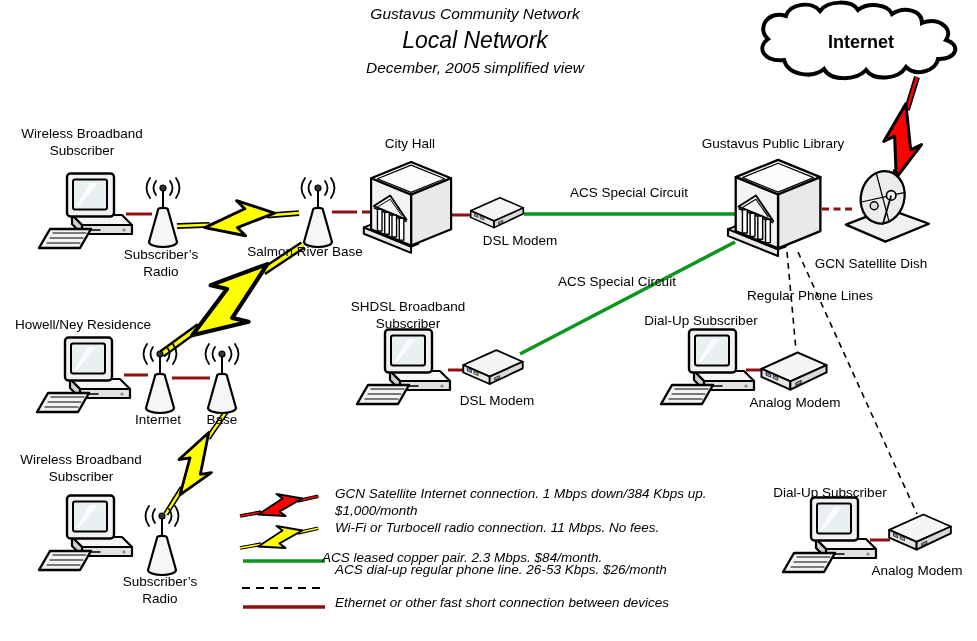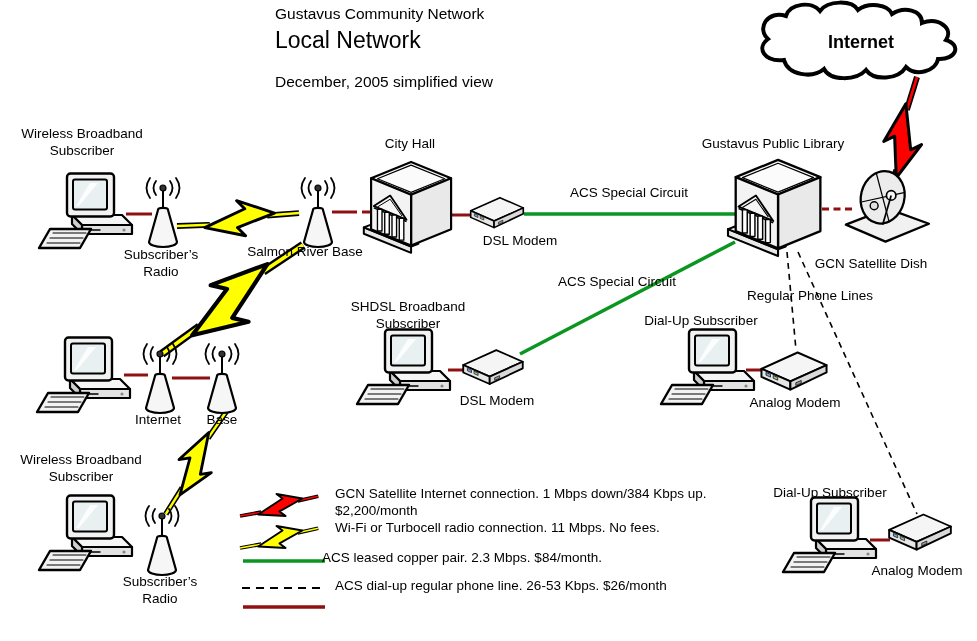--- a/index.html
+++ b/index.html
@@ -1,24 +1,24 @@
 <!DOCTYPE html>
 <html><head>
 <meta charset="utf-8">
 <style>
   html,body{margin:0;padding:0;background:#fff;}
   .canvas{position:relative;width:977px;height:641px;background:#fff;
           font-family:"Liberation Sans",sans-serif;overflow:hidden;color:#000;}
   svg.dev{position:absolute;overflow:visible;}
   .lbl{position:absolute;text-align:center;font-size:13.5px;line-height:16.5px;color:#000;}
-  .title-block{position:absolute;left:275px;top:4px;width:400px;}
+  .title-block{position:absolute;left:275px;top:4px;width:400px;text-align:center;font-style:italic;}
   .title-super{font-size:15.5px;line-height:20px;}
   .title-main{font-size:23px;line-height:32px;}
-  .title-sub{font-size:15.5px;line-height:20px;margin-top:16px;}
-  .legend-text{position:absolute;font-size:13.5px;line-height:17px;white-space:nowrap;}
+  .title-sub{font-size:15.5px;line-height:20px;margin-top:2px;}
+  .legend-text{position:absolute;font-size:13.5px;line-height:17px;white-space:nowrap;font-style:italic;}
   text.cloud-label{font-family:"Liberation Sans",sans-serif;font-weight:bold;font-size:18px;}
 </style>
 </head>
 <body>
 
 <div class="canvas">
 
   <svg class="dev" style="left:0;top:0" width="977" height="641" viewBox="0 0 977 641">
     <defs>
       <g id="g-bolt">
@@ -179,47 +179,49 @@
   <div class="lbl" style="left:683px;top:136px;width:180px">Gustavus Public Library</div>
   <div class="lbl" style="left:549px;top:185px;width:160px">ACS Special Circuit</div>
   <div class="lbl" style="left:106px;top:247px;width:110px">Subscriber’s Radio</div>
   <div class="lbl" style="left:230px;top:244px;width:150px">Salmon River Base</div>
   <div class="lbl" style="left:470px;top:233px;width:100px">DSL Modem</div>
   <div class="lbl" style="left:801px;top:256px;width:140px">GCN Satellite Dish</div>
   <div class="lbl" style="left:537px;top:274px;width:160px">ACS Special Circuit</div>
   <div class="lbl" style="left:333px;top:299px;width:150px">SHDSL Broadband Subscriber</div>
   <div class="lbl" style="left:730px;top:288px;width:160px">Regular Phone Lines</div>
   <div class="lbl" style="left:631px;top:313px;width:140px">Dial-Up Subscriber</div>
+  <div class="lbl" style="left:0px;top:317px;width:166px">Howell/Ney Residence</div>
   <div class="lbl" style="left:447px;top:393px;width:100px">DSL Modem</div>
   <div class="lbl" style="left:735px;top:395px;width:120px">Analog Modem</div>
   <div class="lbl" style="left:118px;top:412px;width:80px">Internet</div>
   <div class="lbl" style="left:192px;top:412px;width:60px">Base</div>
   <div class="lbl" style="left:1px;top:452px;width:160px">Wireless Broadband Subscriber</div>
   <div class="lbl" style="left:760px;top:485px;width:140px">Dial-Up Subscriber</div>
   <div class="lbl" style="left:858px;top:563px;width:118px">Analog Modem</div>
   <div class="lbl" style="left:105px;top:574px;width:110px">Subscriber’s Radio</div>
 
   <svg class="dev" style="left:238px;top:486px" width="84" height="34" viewBox="0 0 84 34">
     <use href="#g-bolt" style="color:#ff0000" transform="translate(2,30) scale(0.76)"></use>
   </svg>
   <div class="legend-text" style="left:335px;top:485px">GCN Satellite Internet connection. 1 Mbps down/384 Kbps up.</div>
-  <div class="legend-text" style="left:335px;top:502px">$2,200/month</div>
+  <div class="legend-text" style="left:335px;top:502px">$1,000/month</div>
 
   <svg class="dev" style="left:238px;top:518px" width="84" height="34" viewBox="0 0 84 34">
     <use href="#g-bolt" style="color:#ffff00" transform="translate(2,30) scale(0.76)"></use>
   </svg>
   <div class="legend-text" style="left:335px;top:519px">Wi-Fi or Turbocell radio connection. 11 Mbps. No fees.</div>
 
   <svg class="dev" style="left:240px;top:556px" width="88" height="10" viewBox="0 0 88 10">
     <line x1="3" y1="5" x2="85" y2="5" stroke="#0a9620" stroke-width="3.5"></line>
   </svg>
   <div class="legend-text" style="left:322px;top:549px">ACS leased copper pair. 2.3 Mbps. $84/month.</div>
 
   <svg class="dev" style="left:240px;top:583px" width="88" height="10" viewBox="0 0 88 10">
     <line x1="2" y1="5" x2="86" y2="5" stroke="#000" stroke-width="2" stroke-dasharray="8 6"></line>
   </svg>
-  <div class="legend-text" style="left:335px;top:577px">ACS dial-up regular phone line. 26-53 Kbps. $26/month</div>
+  <div class="legend-text" style="left:335px;top:561px">ACS dial-up regular phone line. 26-53 Kbps. $26/month</div>
 
   <svg class="dev" style="left:240px;top:602px" width="88" height="10" viewBox="0 0 88 10">
     <line x1="3" y1="5" x2="85" y2="5" stroke="#8f1010" stroke-width="3.5"></line>
   </svg>
+  <div class="legend-text" style="left:335px;top:594px">Ethernet or other fast short connection between devices</div>
 
 </div>
 
 </body></html>

